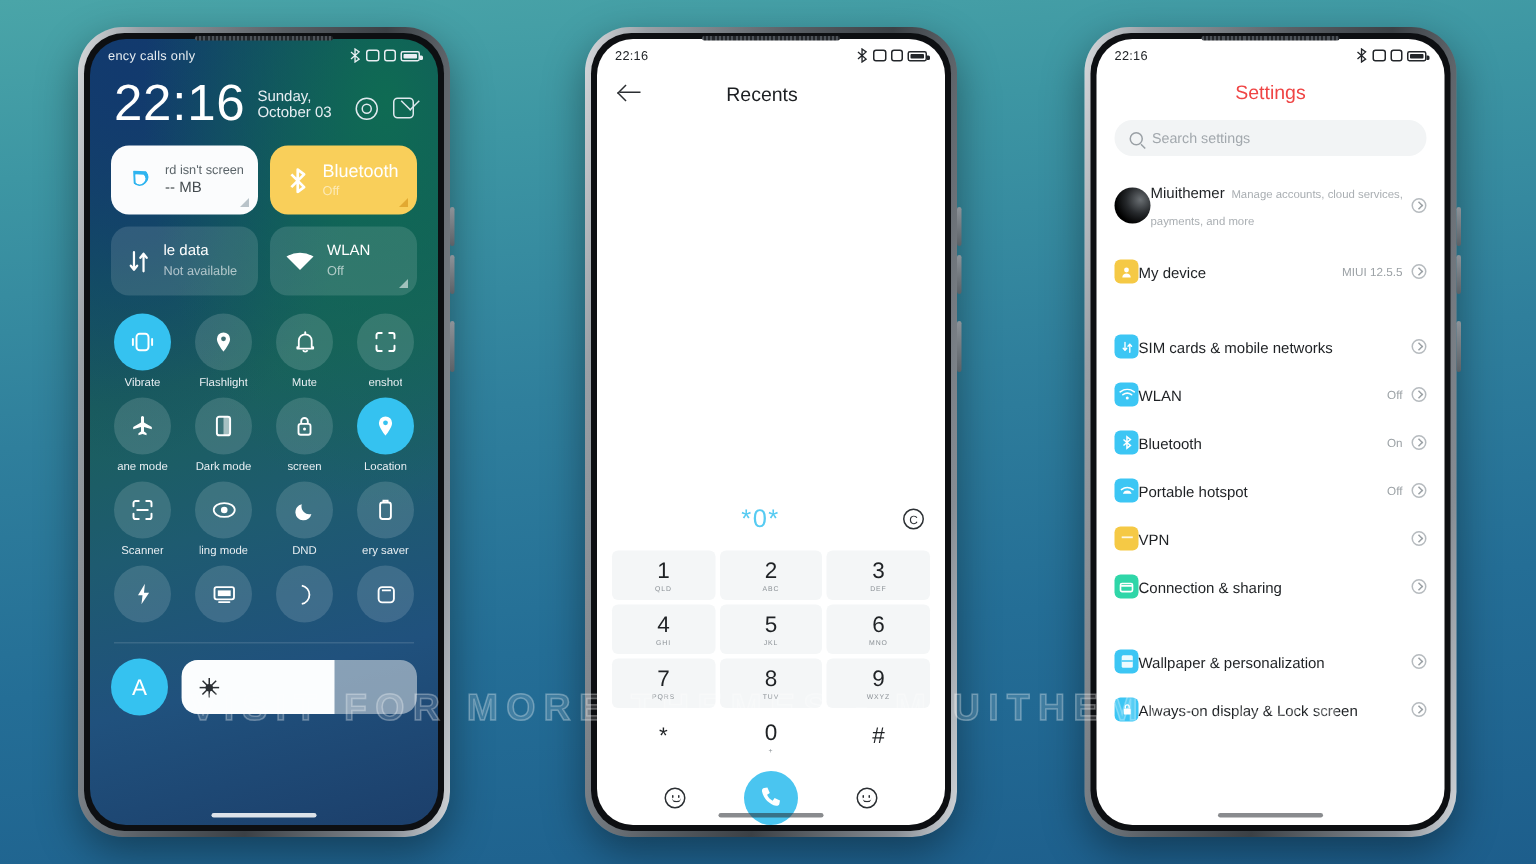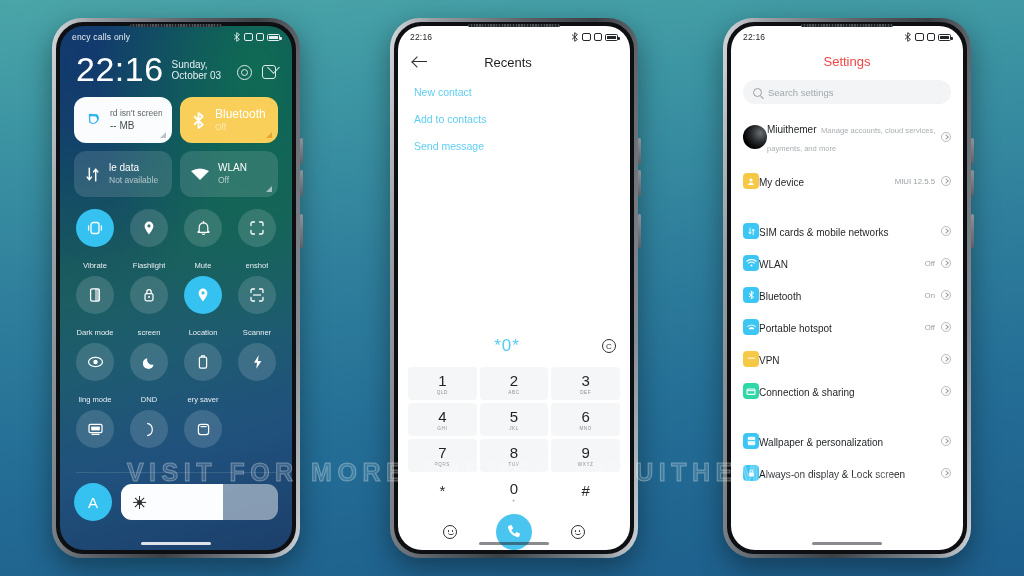--- a/index.html
+++ b/index.html
@@ -136,21 +136,21 @@
   }
   .drop i {
     position:absolute; left:5px; top:3.5px; width:8px;height:8px;background:#fff;border-radius:1px 8px 8px 8px;
     transform: rotate(-45deg); clip-path: polygon(50% 0,100% 55%,84% 100%,16% 100%,0 55%);
   }
   .bt-ico { width: 17px; height: 17px; flex: none; }
   .wifi-ico { width: 20px; height: 16px; flex: none; }
   .mob-ico { width: 17px; height: 17px; flex: none; }
 
   .circgrid { display: grid; grid-template-columns: repeat(4,1fr); gap: 0 4px; padding: 12px 10px 0 10px; row-gap: 6px; }
-  .cell { display: flex; flex-direction: column; align-items: center; gap: 14px; }
+  .cell { display: flex; flex-direction: column; align-items: center; gap: 3px; }
   .cbtn {
     width: 38px; height: 38px; border-radius: 50%;
     background: rgba(255,255,255,.14);
     display: flex; align-items: center; justify-content: center;
   }
   .cbtn.on { background: #35c2f0; }
   .clabel { font-size: 7.6px; color: #e9eff3; white-space: nowrap; max-width: 52px; overflow: hidden; text-overflow: clip; }
   .cdivider { height:1px; background: rgba(255,255,255,.12); margin: 10px 16px 0 16px; }
 
   .brightrow { display: flex; align-items: center; gap: 9px; padding: 10px 14px 0 14px; }
@@ -361,20 +361,28 @@
 
         <div class="cell">
           <span class="cbtn">
             <svg width="16" height="16" viewBox="0 0 16 16">
                 <path d="M2 5.5V3.4a1.4 1.4 0 0 1 1.4-1.4h2.1M10.5 2h2.1A1.4 1.4 0 0 1 14 3.4v2.1M14 10.5v2.1a1.4 1.4 0 0 1-1.4 1.4h-2.1M5.5 14H3.4A1.4 1.4 0 0 1 2 12.6v-2.1" fill="none" stroke="#fff" stroke-width="1.3" stroke-linecap="round"></path>
               </svg>
           </span>
           <span class="clabel">enshot</span>
         </div>
 
+        <div class="cell">
+          <span class="cbtn">
+            <svg width="16" height="16" viewBox="0 0 16 16">
+                <path d="M8 1.3c.6 0 1 .5 1 1.1v3.3l5.2 3v1.5L9 8.6v3l1.7 1.3v1.2L8 13.4l-2.7.7v-1.2L7 11.6v-3L1.8 10.2V8.7l5.2-3V2.4c0-.6.4-1.1 1-1.1z" fill="#fff"></path>
+              </svg>
+          </span>
+          <span class="clabel">ane mode</span>
+        </div>
 
         <div class="cell">
           <span class="cbtn">
             <svg width="14" height="16" viewBox="0 0 14 16">
                 <rect x="2.6" y="1.8" width="8.8" height="12.4" rx="1.6" fill="none" stroke="#fff" stroke-width="1.3"></rect>
                 <path d="M7 1.8h4.4v12.4H7z" fill="#fff" opacity=".55"></path>
               </svg>
           </span>
           <span class="clabel">Dark mode</span>
         </div>
@@ -521,25 +529,20 @@
               <i></i>
             </span>
         </span>
       </div>
 
       <div class="dial-head">
         <span class="back-arrow"></span>
         <span class="dial-title">Recents</span>
       </div>
 
-      <div class="sugg">
-        <a href="#">New contact</a>
-        <a href="#">Add to contacts</a>
-        <a href="#">Send message</a>
-      </div>
 
       <div class="numdisp">
         <span class="numtxt">*0*</span>
         <span class="backsp">C</span>
       </div>
 
       <div class="keypad">
         <div class="key">
             <span class="kd">1</span>
             <span class="kl">QLD</span>

